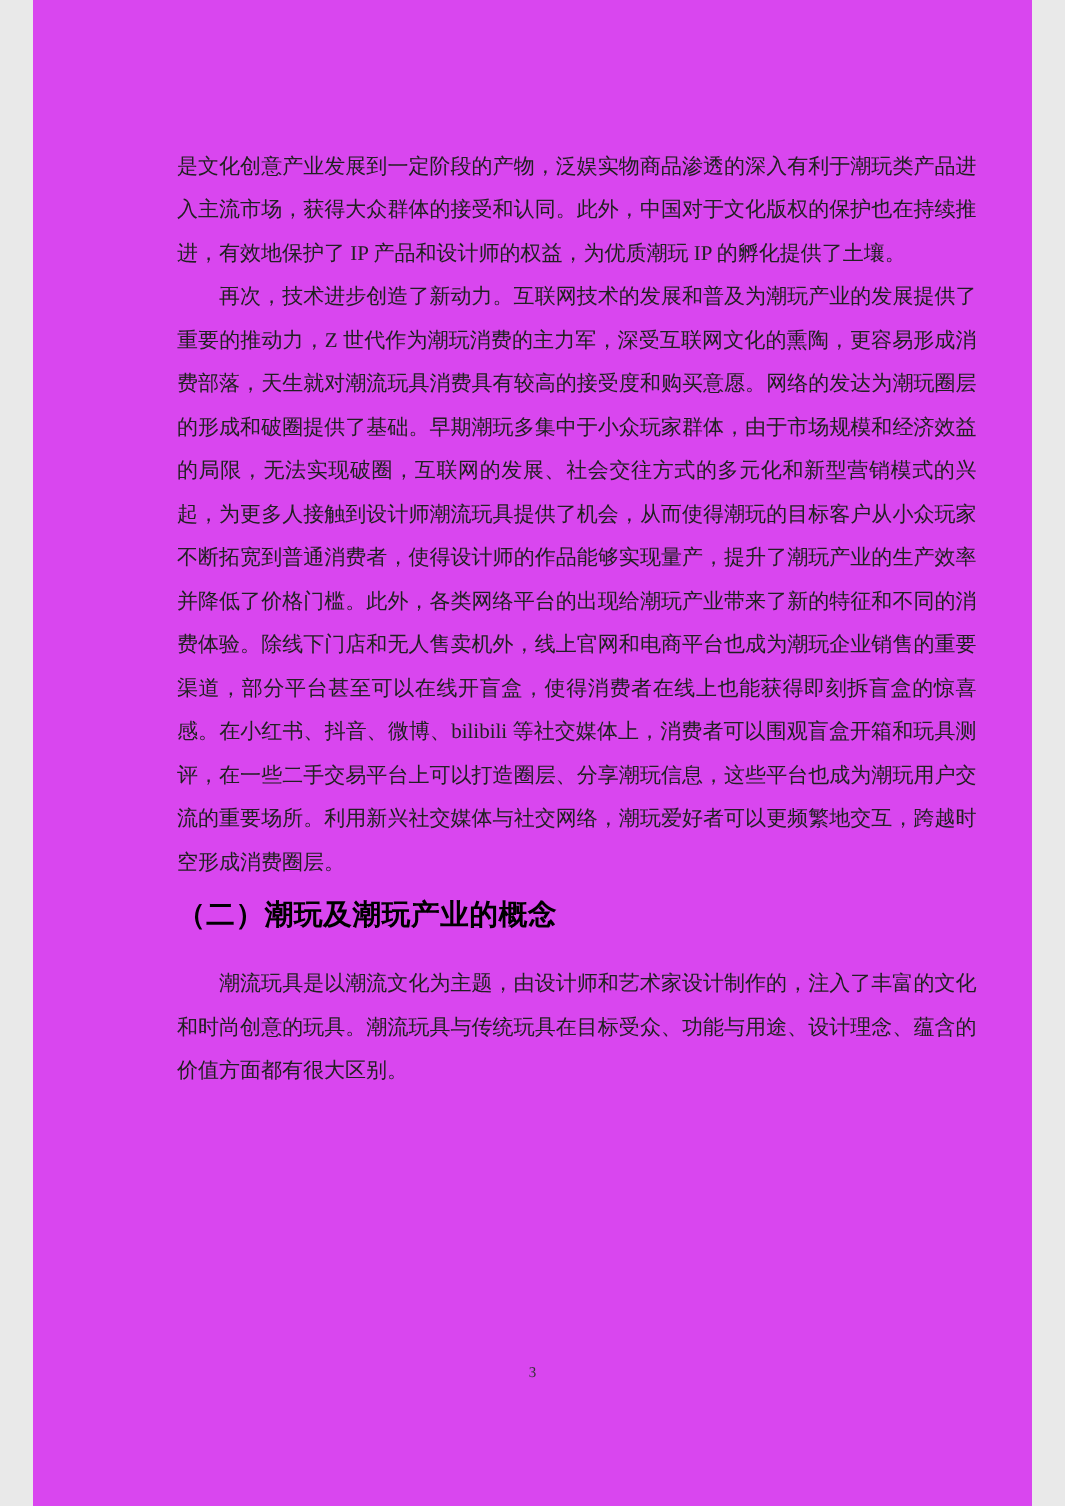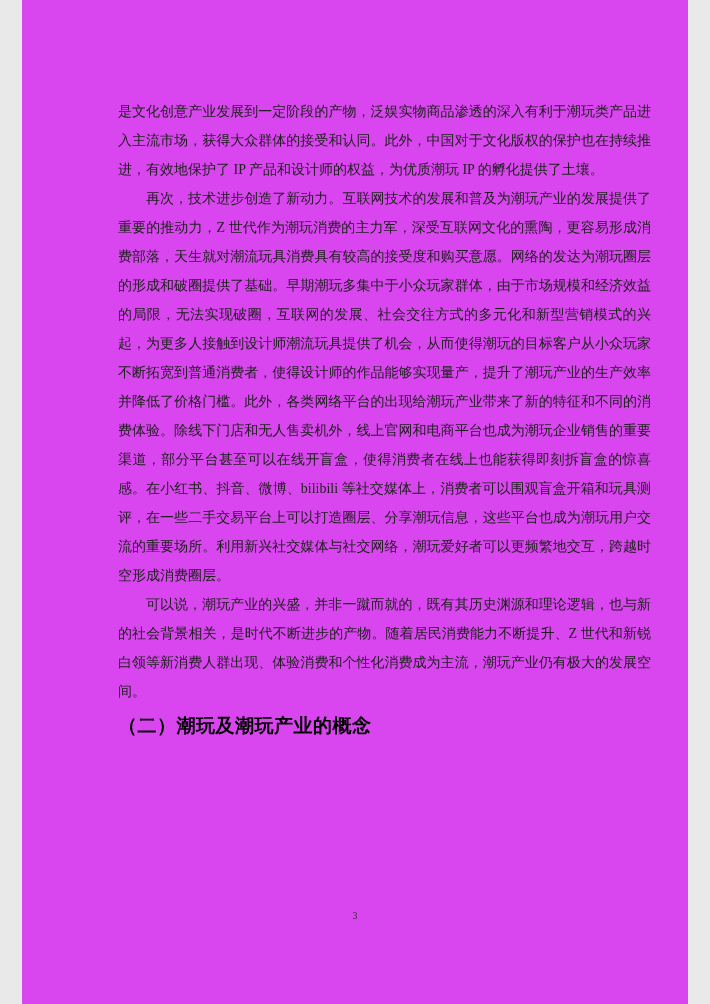--- a/index.html
+++ b/index.html
@@ -53,21 +53,21 @@
 </head>
 <body>
 
 <div class="page">
   <div class="content">
 
     <p class="para">是文化创意产业发展到一定阶段的产物，泛娱实物商品渗透的深入有利于潮玩类产品进入主流市场，获得大众群体的接受和认同。此外，中国对于文化版权的保护也在持续推进，有效地保护了 IP 产品和设计师的权益，为优质潮玩 IP 的孵化提供了土壤。</p>
 
     <p class="para indent"><span>再次，技术进步创造了新动力。</span><span class="u">互联网技术的发展和普及为潮玩产业的发展提供</span><span>了重要的推动力，Z 世代作为潮玩消费的主力军，深受互联网文化的熏陶，更容易形成消费部落，天生就对潮流玩具消费具有较高的接受度和购买意愿。网络的发达为潮玩圈层的形成和破圈提供了基础。早期潮玩多集中于小众玩家群体，由于市场规模和经济效益的局限，无法实现破圈，互联网的发展、社会交往方式的多元化和新型营销模式的兴起，为更多人接触到设计师潮流玩具提供了机会，从而使得潮玩的目标客户从小众玩家不断拓宽到普通消费者，使得设计师的作品能够实现量产，提升了潮玩产业的生产效率并降低了价格门槛。此外，各类网络平台的出现给潮玩产业带来了新的特征和不同的消费体验。除线下门店和无人售卖机外，线上官网和电商平台也成为潮玩企业销售的重要渠道，部分平台甚至可以在线开盲盒，使得消费者在线上也能获得即刻拆盲盒的惊喜感。在小红书、抖音、微博、bilibili 等社交媒体上，消费者可以围观盲盒开箱和玩具测评，在一些二手交易平台上可以打造圈层、分享潮玩信息，这些平台也成为潮玩用户交流的重要场所。利用新兴社交媒体与社交网络，潮玩爱好者可以更频繁地交互，跨越时空形成消费圈层。</span></p>
 
-    <p class="para indent">可以说，潮玩产业的兴盛，并非一蹴而就的，既有其历史渊源和理论逻辑，也与新的社会背景相关，是时代不断进步的产物。随着居民消费能力不断提升、Z 世代和新锐白领等新消费人群出现、体验消费和个性化消费成为主流，潮玩产业仍有极大的发展空间。</p>
 
     <h2 class="section-heading">（二）潮玩及潮玩产业的概念</h2>
 
+    <p class="para indent">潮流玩具是以潮流文化为主题，由设计师和艺术家设计制作的，注入了丰富的文化和时尚创意的玩具。潮流玩具与传统玩具在目标受众、功能与用途、设计理念、蕴含的价值方面都有很大区别。</p>
 
   </div>
 
   <div class="page-number">3</div>
 </div>
 
 </body></html>

